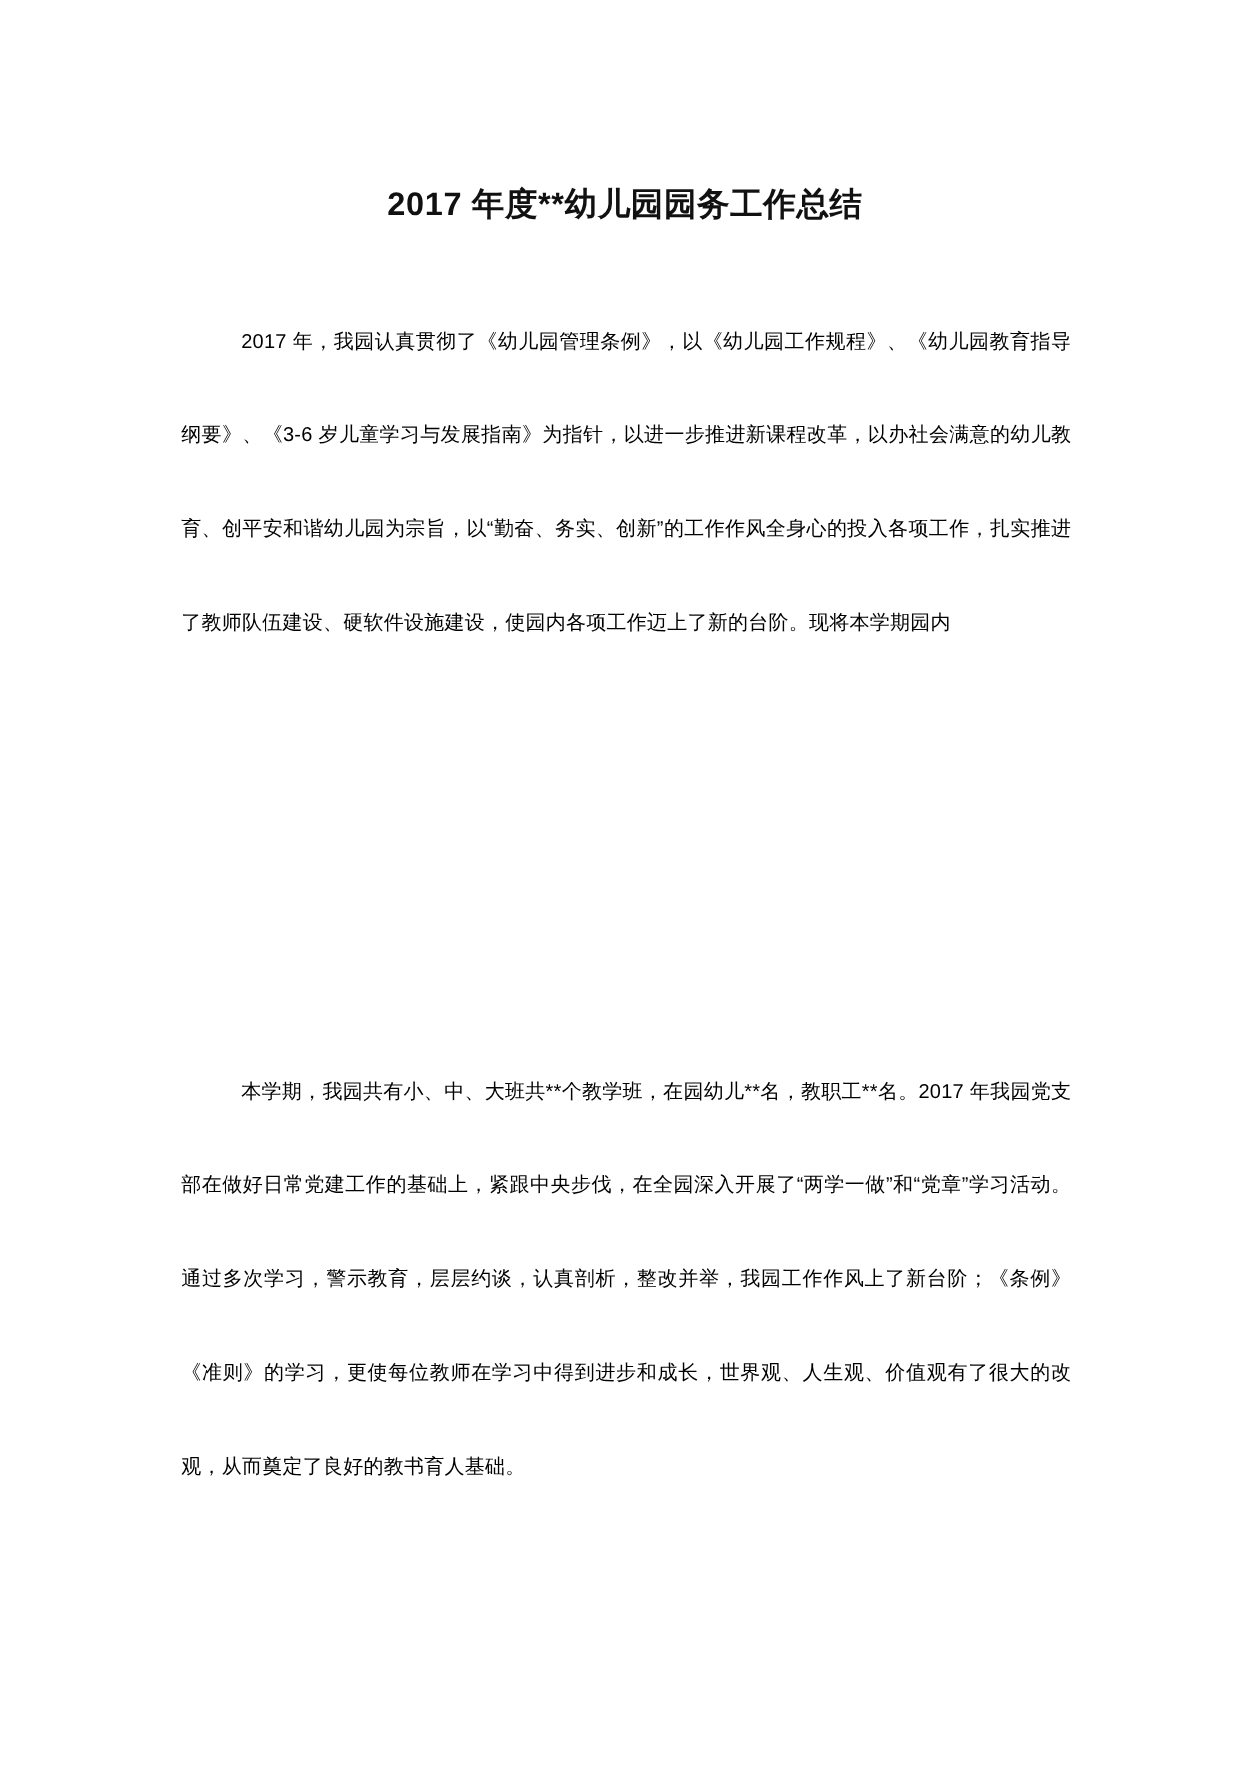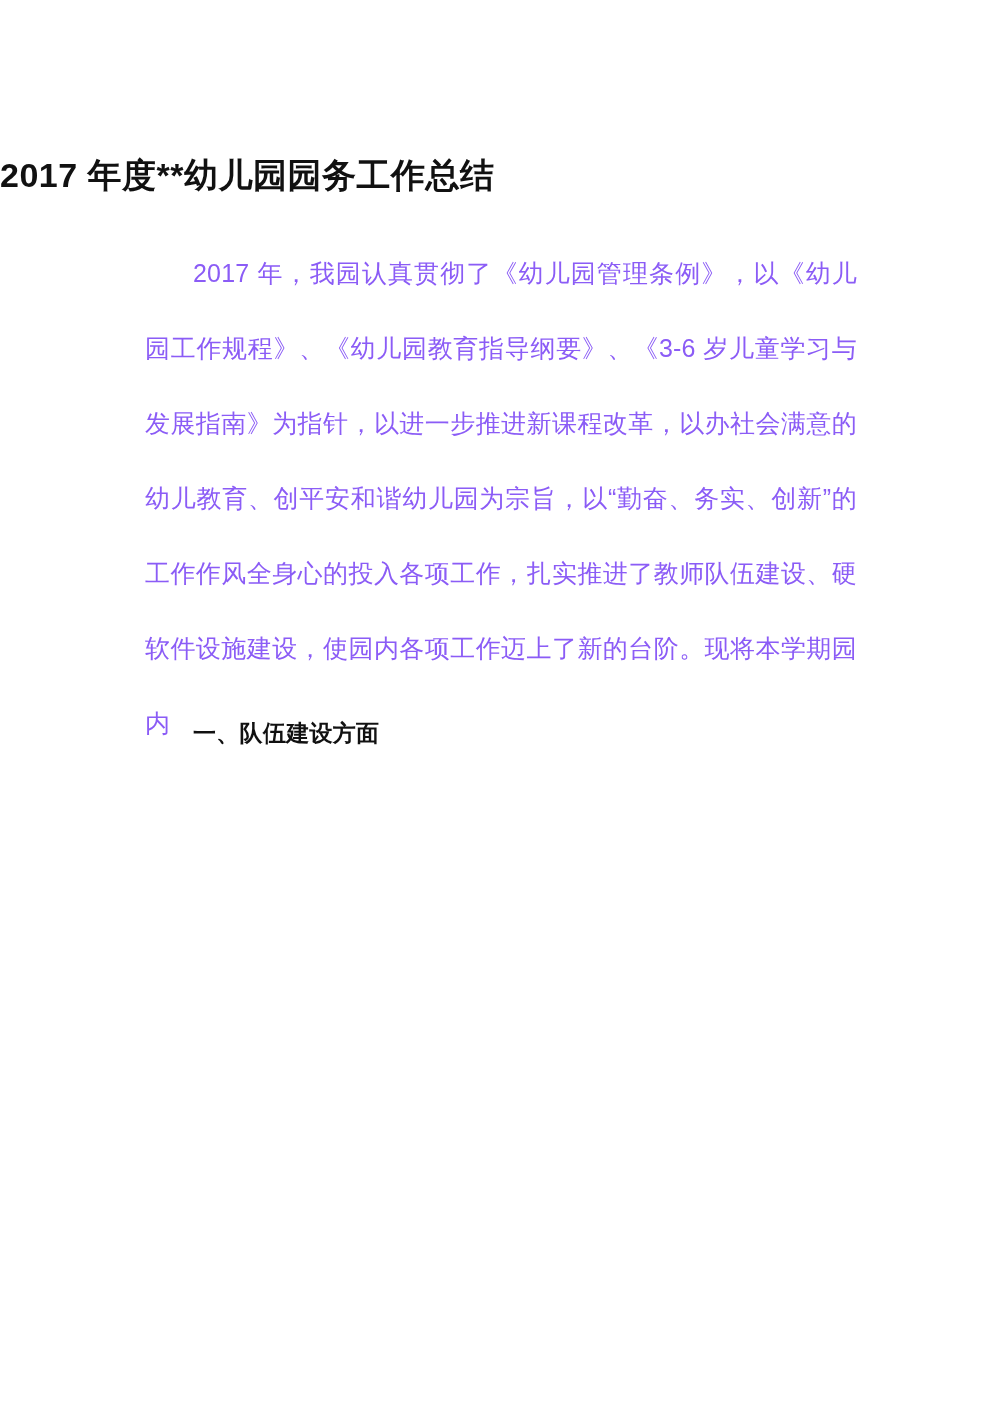--- a/index.html
+++ b/index.html
@@ -20,33 +20,33 @@
     width: 1000px;
     height: 1415px;
     background: #ffffff;
     box-sizing: border-box;
   }
   .doc-title {
     position: absolute;
     top: 130px;
     left: 0;
     width: 1000px;
-    text-align: left;
-    font-size: 34px;
+    text-align: center;
+    font-size: 26px;
     font-weight: bold;
     letter-spacing: 0.5px;
     color: #111111;
     line-height: 1.3;
   }
   .para {
-    font-size: 25px;
+    font-size: 16px;
     line-height: 75px;
     text-align: justify;
     text-justify: inter-ideograph;
-    color: #8b5cf6;
+    color: #000000;
     margin: 0;
     letter-spacing: 0.2px;
   }
   .para.indent {
     text-indent: 48px;
   }
   .heading-line {
     font-size: 23px;
     line-height: 62px;
     font-weight: bold;
@@ -73,17 +73,17 @@
 </head>
 <body>
 
 <div class="page">
 
   <h1 class="doc-title">2017 年度**幼儿园园务工作总结</h1>
 
   <p class="para indent" id="p-intro">2017 年，我园认真贯彻了《幼儿园管理条例》，以《幼儿园工作规程》、《幼儿园教育指导纲要》、《3-6 岁儿童学习与发展指南》为指针，以进一步推进新课程改革，以办社会满意的幼儿教育、创平安和谐幼儿园为宗旨，以“勤奋、务实、创新”的工作作风全身心的投入各项工作，扎实推进了教师队伍建设、硬软件设施建设，使园内各项工作迈上了新的台阶。现将本学期园内</p>
 
 
-  <p class="heading-line" id="h-sec1">一、队伍建设方面</p>
 
 
+  <p class="para indent" id="p-body1">本学期，我园共有小、中、大班共**个教学班，在园幼儿**名，教职工**名。2017 年我园党支部在做好日常党建工作的基础上，紧跟中央步伐，在全园深入开展了“两学一做”和“党章”学习活动。通过多次学习，警示教育，层层约谈，认真剖析，整改并举，我园工作作风上了新台阶；《条例》《准则》的学习，更使每位教师在学习中得到进步和成长，世界观、人生观、价值观有了很大的改观，从而奠定了良好的教书育人基础。</p>
 
 </div>
 
 </body></html>

